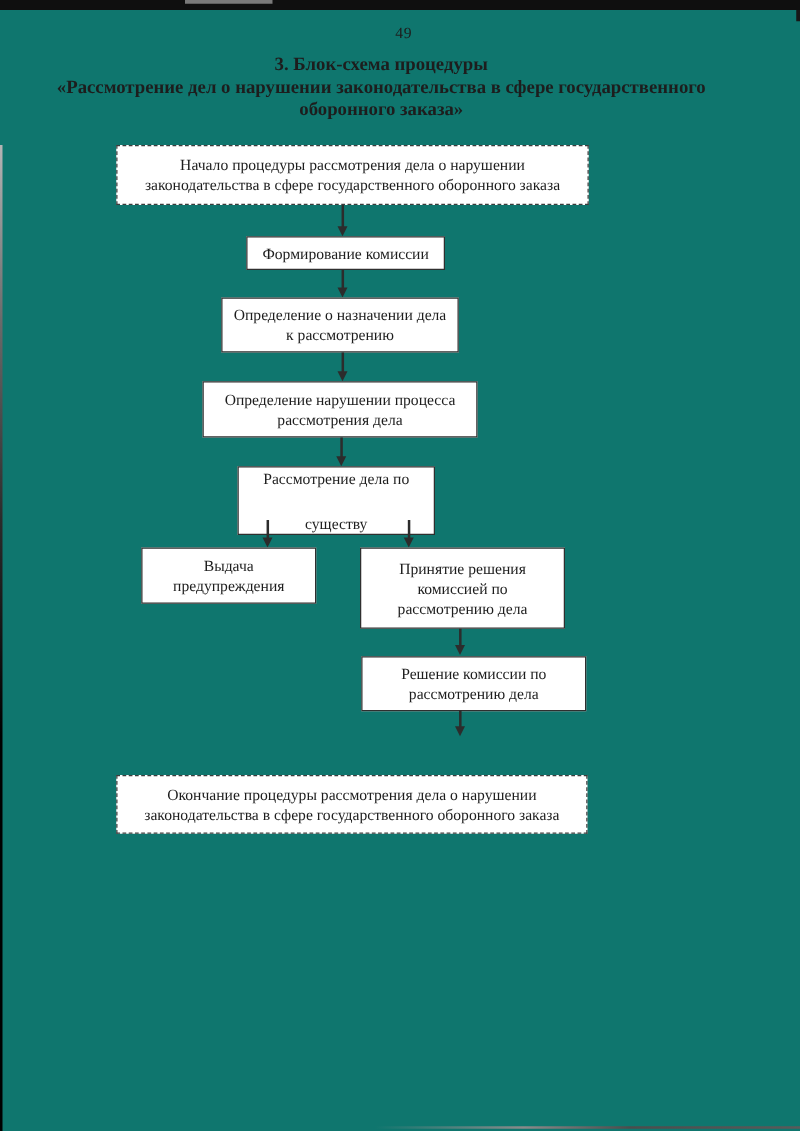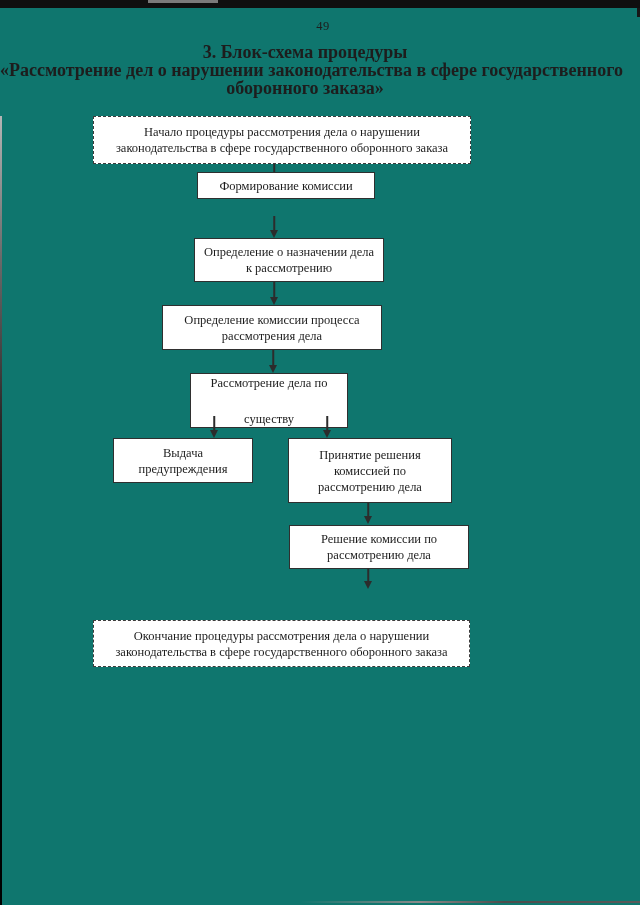--- a/index.html
+++ b/index.html
@@ -13,34 +13,34 @@
   .scan-top-bar::after{content:"";position:absolute;left:148px;top:0;width:70px;height:3px;background:#7a7a7a;}
   .scan-right-tick{position:absolute;right:0;top:8px;width:3px;height:9px;background:#171717;}
   .scan-left-line{position:absolute;left:0;top:116px;width:2px;height:789px;
     background:linear-gradient(#b5b5b5,#6a6a6a 18%,#2b2b2b 38%,#000 60%);}
   .scan-bottom-line{position:absolute;left:300px;top:901px;width:340px;height:2px;
     background:linear-gradient(90deg,rgba(120,120,120,0),#8a8a8a 35%,#4c4c4c 60%,#5a5a5a);}
   
   .page-number{position:absolute;left:0;top:19px;width:646px;text-align:center;
     font-size:12.5px;letter-spacing:.5px;}
   .doc-title{position:absolute;left:0;top:43px;width:610px;text-align:center;
-    font-weight:bold;font-size:18px;line-height:18px;}
+    font-weight:bold;font-size:15px;line-height:18px;}
   .doc-title .t-line{white-space:nowrap;}
   
   .node{
     position:absolute;box-sizing:border-box;background:#fff;
     border:1.5px solid #2f2f2f;
     display:flex;flex-direction:column;justify-content:center;align-items:center;
     text-align:center;font-size:12.5px;line-height:16px;
   }
   .node.dashed{border:1.4px dashed #3c3c3c;}
   .node .nl{white-space:nowrap;}
   .b1{left:93px;top:116px;width:378px;height:48px;}
-  .b2{left:197px;top:172px;width:178px;height:27px;}
-  .b3{left:177px;top:238px;width:190px;height:44px;margin-left:17px;}
+  .b2{left:197px;top:189px;width:159px;height:27px;}
+  .b3{left:177px;top:238px;width:190px;height:44px;}
   .b4{left:162px;top:305px;width:220px;height:45px;}
   .b5{left:190px;top:373px;width:158px;height:55px;gap:20px;}
   .b6{left:113px;top:438px;width:140px;height:45px;}
   .b7{left:288px;top:438px;width:164px;height:65px;}
   .b8{left:289px;top:525px;width:180px;height:44px;}
   .b9{left:93px;top:620px;width:377px;height:47px;}
   
   .arrow{position:absolute;width:11px;}
   .arrow .shaft{position:absolute;left:50%;transform:translateX(-50%);
     top:0;bottom:6px;width:1.5px;background:#2c2c2c;}
@@ -99,21 +99,21 @@
       <div class="nl">Определение о назначении дела</div>
       <div class="nl">к рассмотрению</div>
     </div>
 
     <div class="arrow a3">
         <div class="shaft"></div>
         <div class="head"></div>
       </div>
 
     <div class="node b4">
-      <div class="nl">Определение комиссии процесса</div>
+      <div class="nl">Определение нарушении процесса</div>
       <div class="nl">рассмотрения дела</div>
     </div>
 
     <div class="arrow a4">
         <div class="shaft"></div>
         <div class="head"></div>
       </div>
 
     <div class="node b5">
       <div class="nl">Рассмотрение дела по</div>

